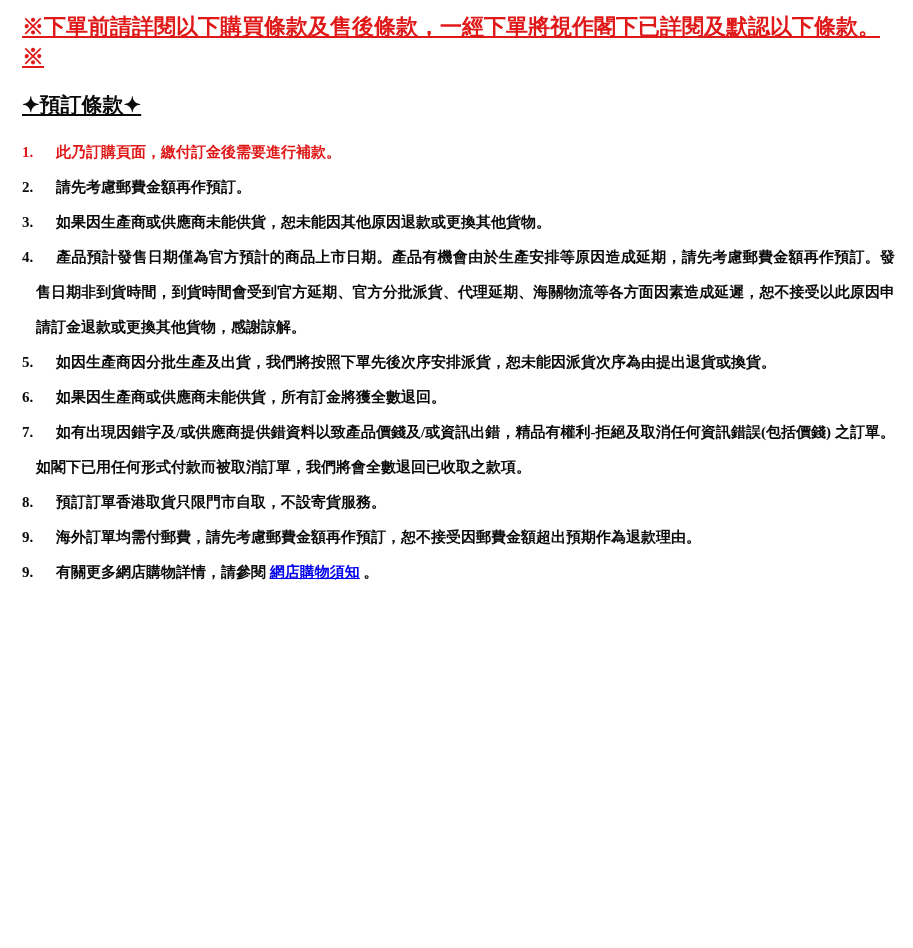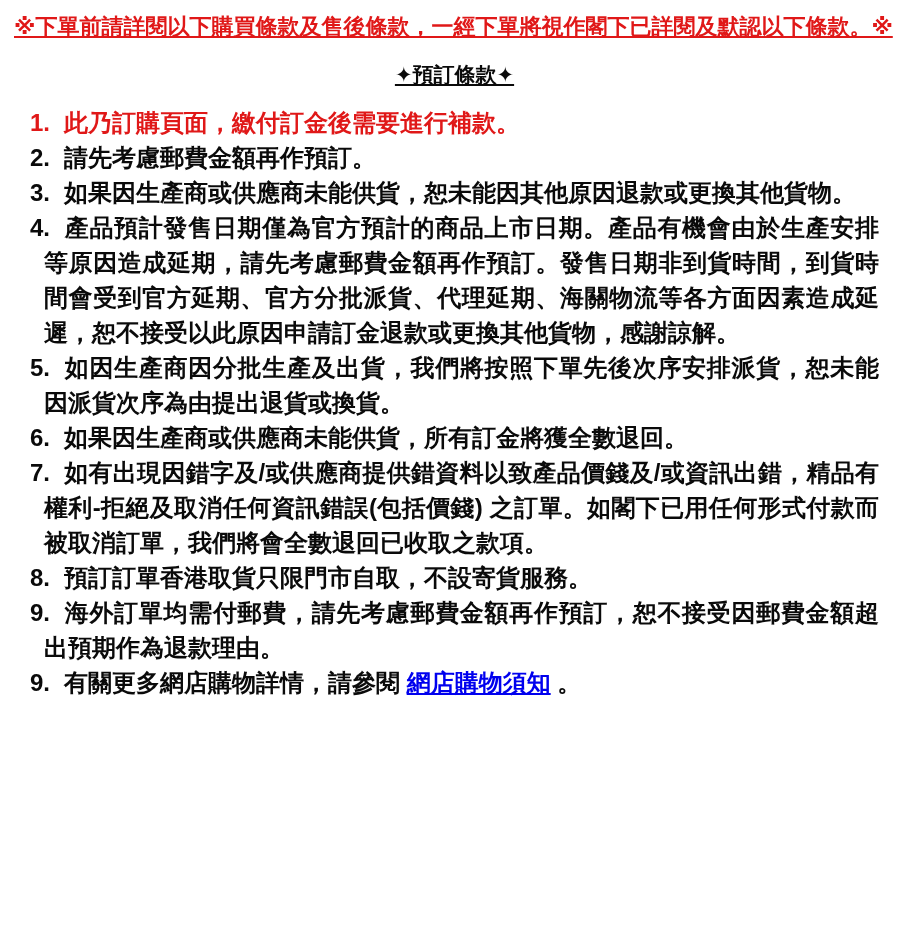--- a/index.html
+++ b/index.html
@@ -4,46 +4,45 @@
 <style>
   * { box-sizing: border-box; }
   html, body { margin: 0; padding: 0; background: #ffffff; }
   body {
     width: 913px;
     min-height: 948px;
     font-family: "Liberation Sans", "DejaVu Sans", sans-serif;
     font-weight: 700;
     color: var(--ink, #0a0a0a);
   }
-  .doc { padding: 12px 18px 24px 14px; }
+  .doc { padding: 12px 18px 24px 22px; font-family: Liberation Serif, serif; }
 
   .title {
     font-size: 22px;
     line-height: 30px;
     margin: 0 0 20px 0;
     color: var(--red, #e01818);
     text-decoration: underline;
     font-weight: 700;
   }
 
   .heading {
     font-size: 21px;
     line-height: 26px;
     margin: 0 0 17px 0;
     color: var(--ink, #0a0a0a);
     text-decoration: underline;
     font-weight: 700;
-    text-align: center;
   }
 
   .terms {
     list-style: none;
-    margin: 16px;
+    margin: 0;
     padding: 0;
-    font-size: 24px;
+    font-size: 15px;
     line-height: 35px;
   }
   .terms li {
     padding-left: 14px;          
     text-align: justify;
     text-justify: inter-ideograph;
   }
   .terms .num {
     display: inline-block;
     width: 34px;

